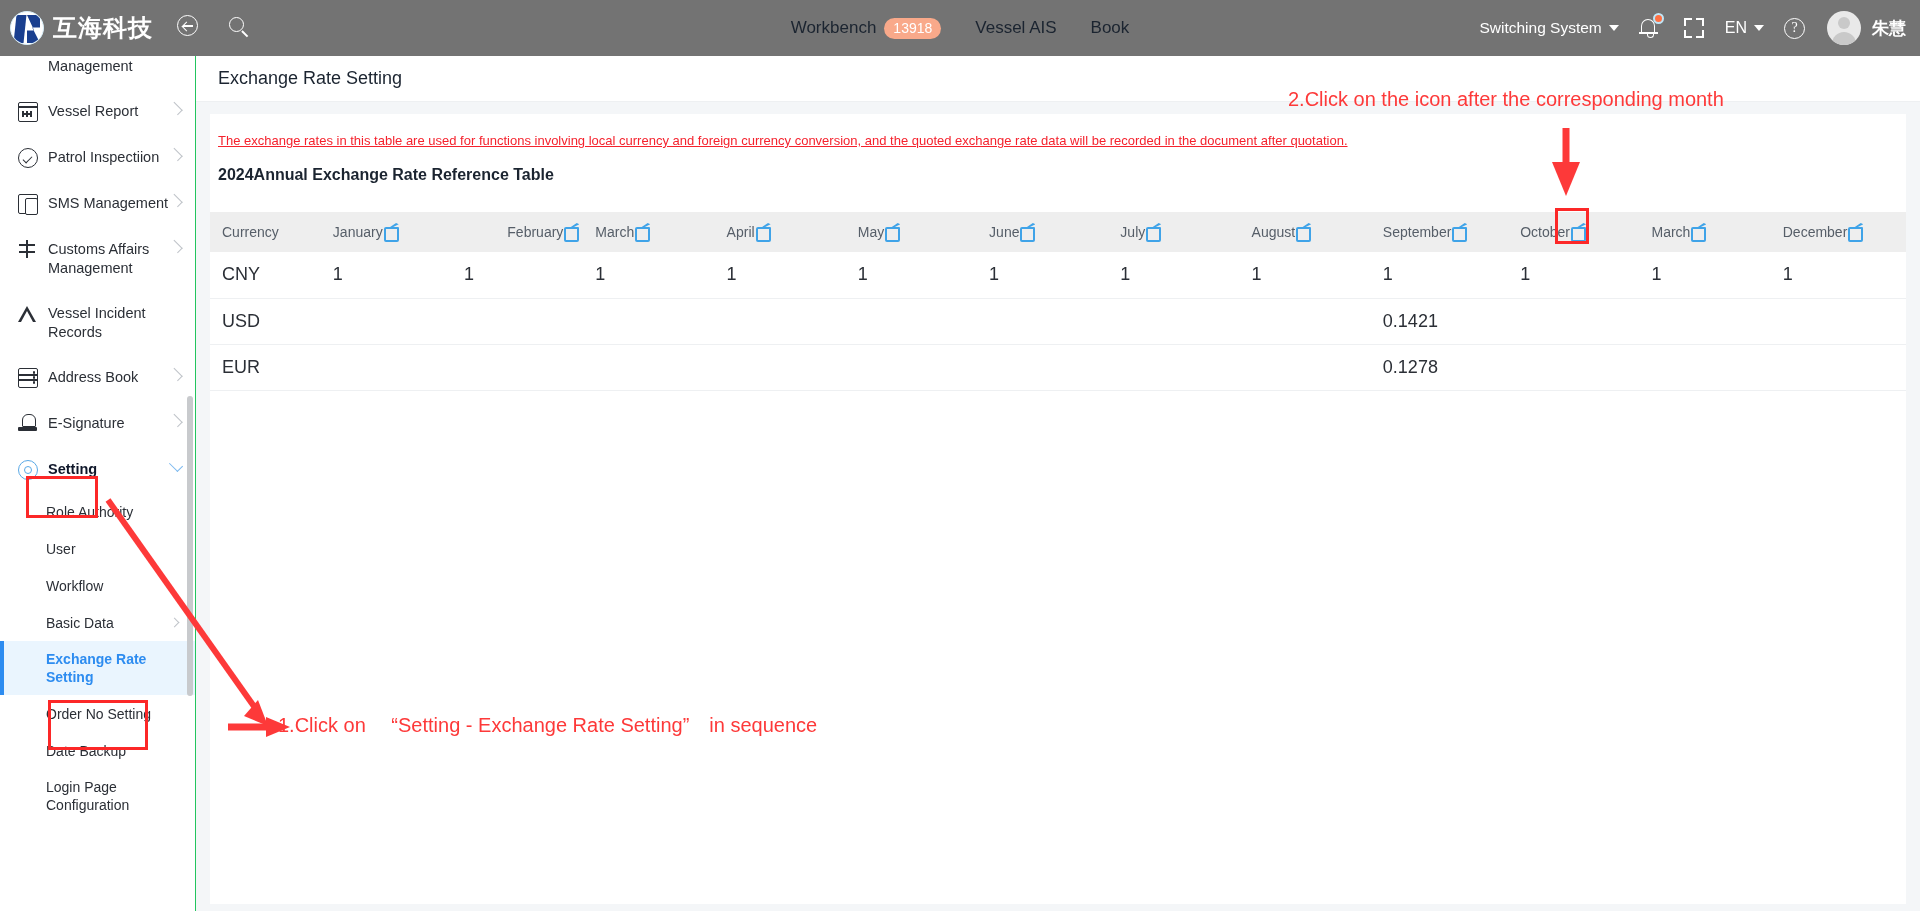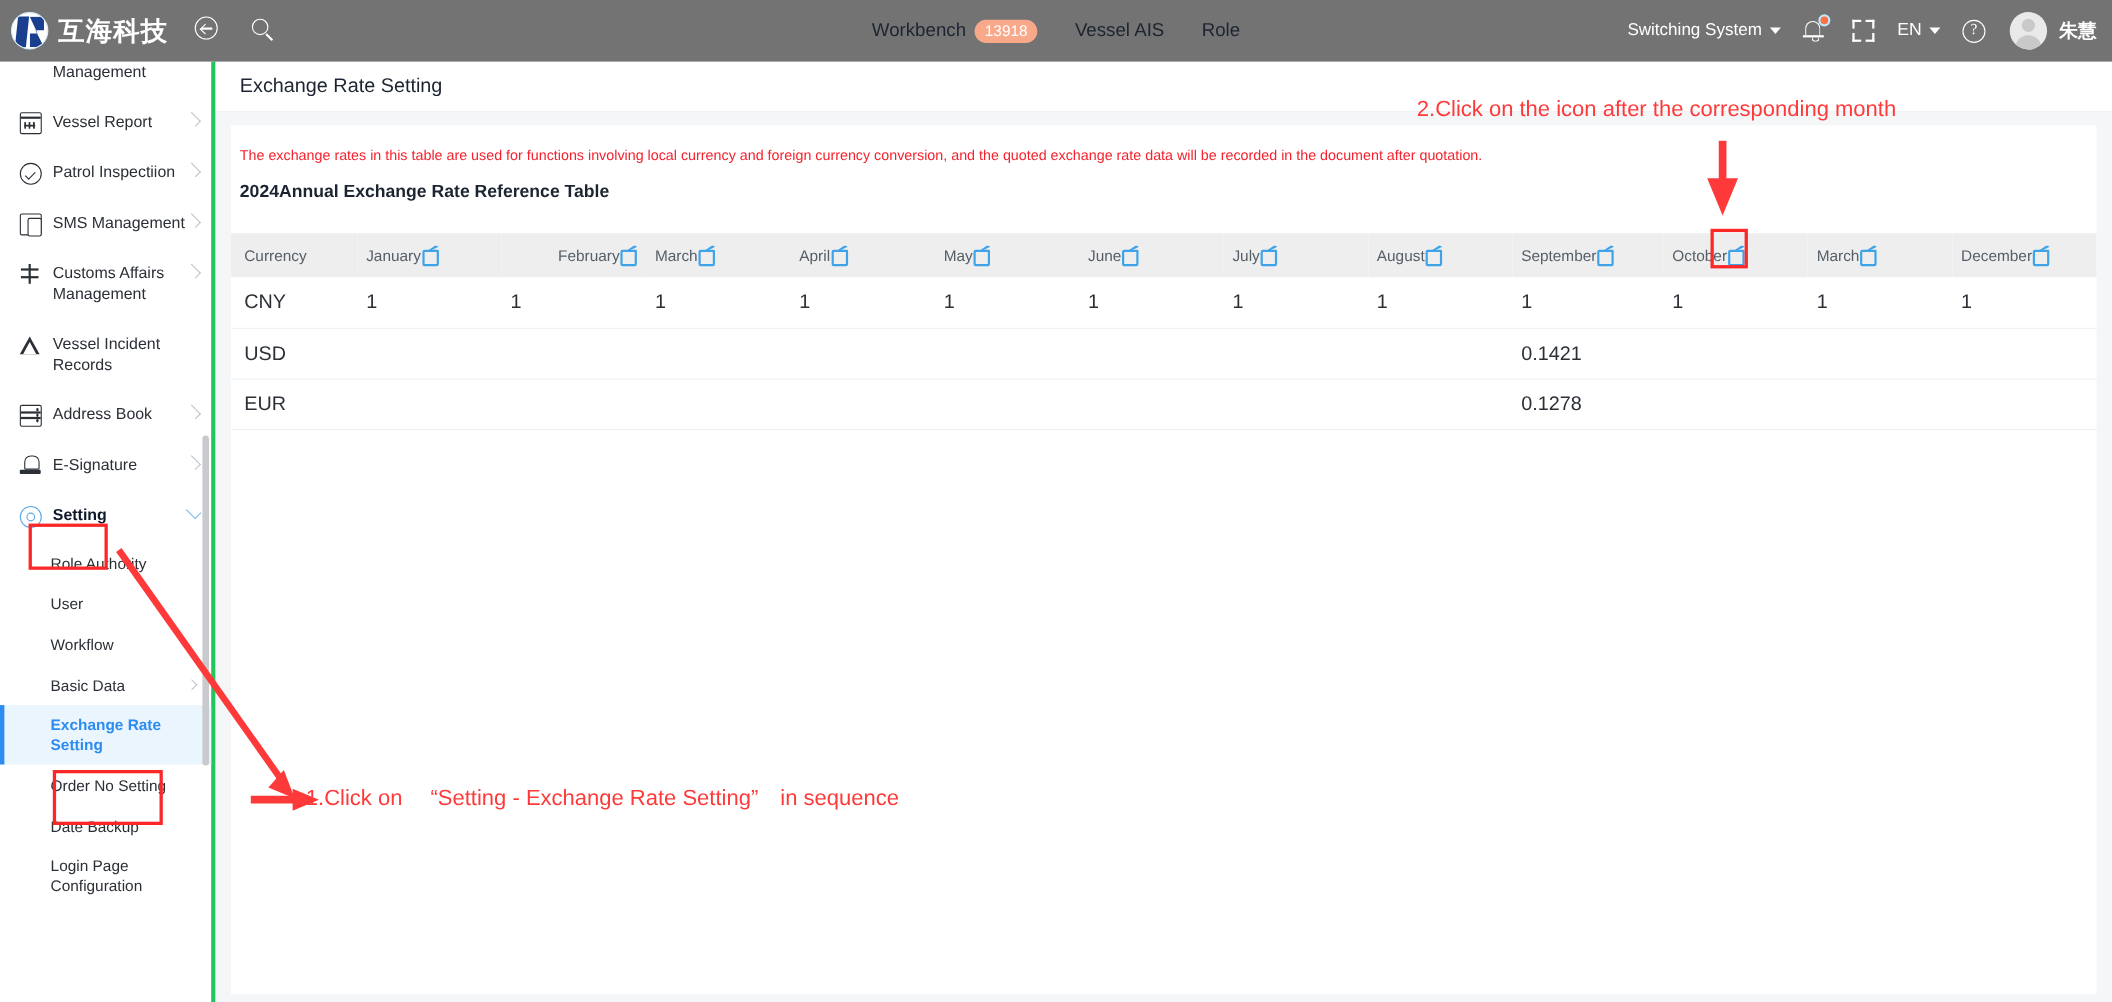--- a/index.html
+++ b/index.html
@@ -151,21 +151,21 @@
   .avatar:after {
     content: ""; position: absolute; left: 5px; top: 21px;
     width: 24px; height: 17px; border-radius: 12px 12px 0 0; background: #c9c9c9;
   }
   .user-name { color: #fff; font-size: 17px; font-weight: bold; white-space: nowrap; }
 
   
   .sidebar {
     position: absolute; left: 0; top: 56px;
     width: 196px; height: 855px;
-    background: #fff; border-right: 4px solid #22c55e;
+    background: #fff; border-right: 1px solid #22c55e;
     overflow: hidden;
   }
   .sb-scroll { position: relative; width: 196px; }
   .sb-item {
     display: flex; align-items: flex-start;
     padding: 0 14px 0 14px; min-height: 46px;
     font-size: 14.5px; color: #2b2f36; cursor: pointer;
     position: relative;
   }
   .sb-item .ic {
@@ -295,21 +295,21 @@
   .page-title-bar {
     height: 46px; background: #fff; display: flex; align-items: center;
     padding-left: 22px; font-size: 18px; color: #1b2430;
     border-bottom: 1px solid #eef0f2;
   }
   .panel {
     margin: 12px 14px 0 14px; background: #fff; min-height: 790px;
     padding: 18px 0 0 0;
   }
   .notice {
-    color: #f5222d; font-size: 13px; padding: 0 0 16px 8px; line-height: 18px;
+    color: #f5222d; font-size: 13px; padding: 0 0 16px 8px; line-height: 18px; text-decoration: underline;
   }
   .tbl-title {
     font-size: 16px; font-weight: bold; color: #1b2430;
     padding: 0 0 28px 8px;
   }
   table.rate { width: 100%; border-collapse: collapse; }
   table.rate thead th {
     background: #eeeeee; text-align: left; font-weight: normal;
     font-size: 14px; color: #565e68; height: 40px; padding: 0 8px;
     white-space: nowrap;
@@ -360,21 +360,21 @@
     <div class="hdr-icon-btn">
       <div class="search-glass"></div>
     </div>
 
     <div class="hdr-center">
       <div class="hdr-nav">
         <span>Workbench</span>
         <span class="badge-count">13918</span>
       </div>
       <div class="hdr-nav">Vessel AIS</div>
-      <div class="hdr-nav">Role</div>
+      <div class="hdr-nav">Book</div>
     </div>
 
     <div class="hdr-right">
       <div class="switch-sys">
         <span>Switching System</span>
         <span class="caret-dn"></span>
       </div>
       <div class="bell-wrap">
         <div class="bell"></div>
         <div class="bell-dot"></div>

